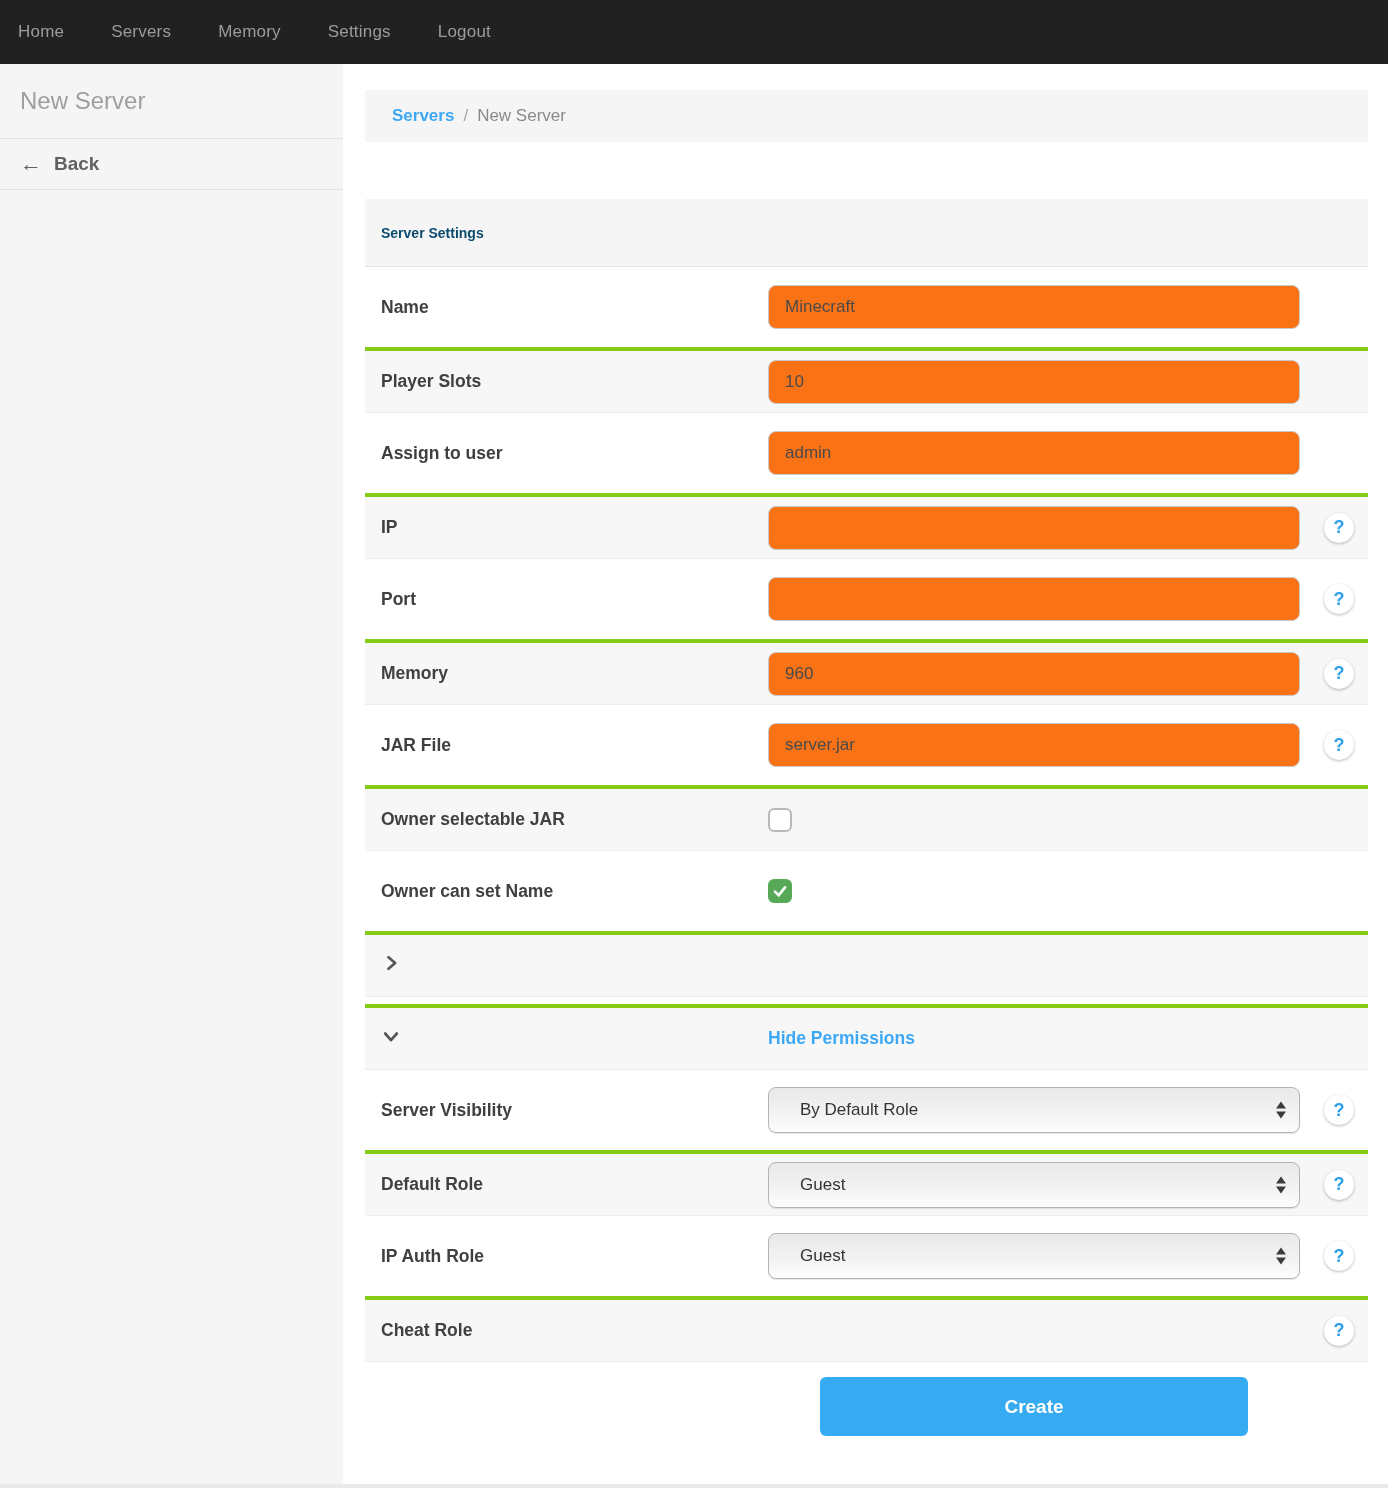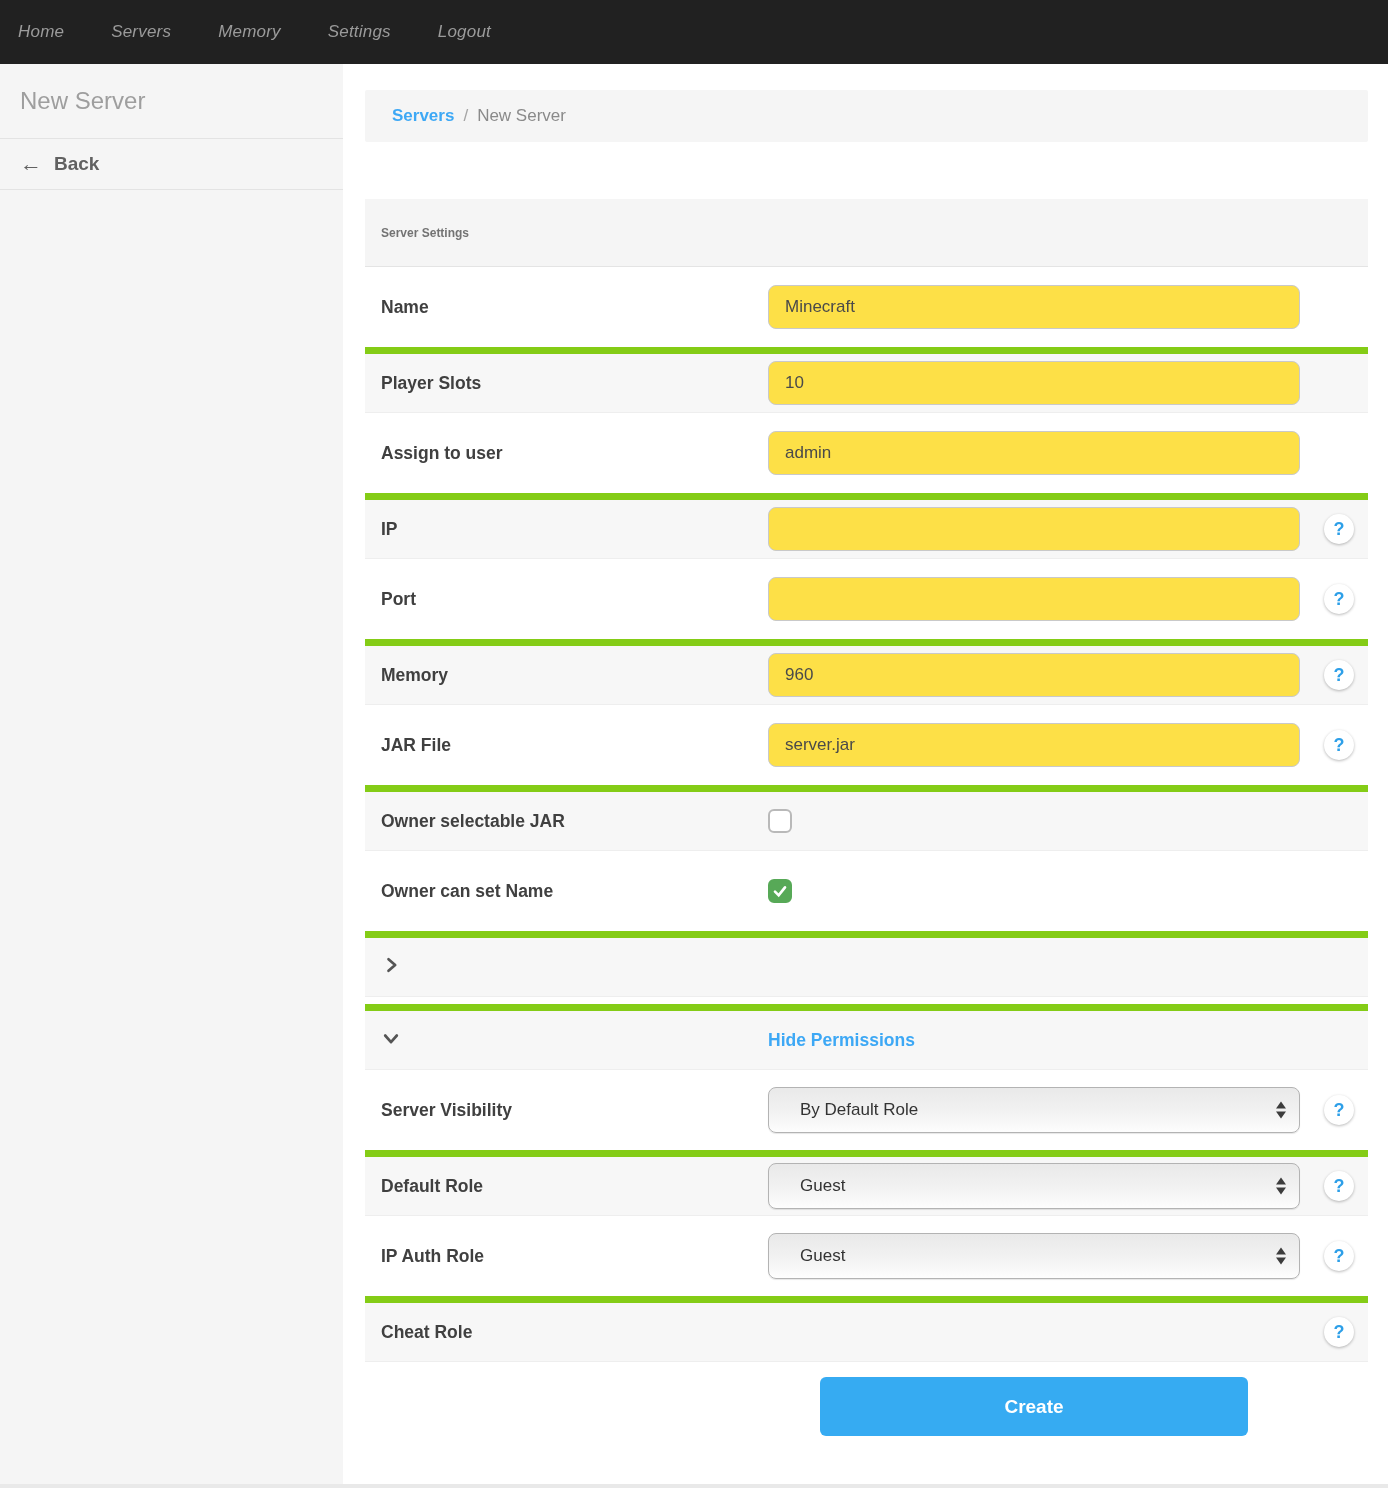--- a/index.html
+++ b/index.html
@@ -8,21 +8,21 @@
     width: 1388px; height: 1488px;
     font-family: "Liberation Sans", sans-serif;
     background: #ffffff;
     overflow: hidden;
   }
 
   
   .navbar {
     height: 64px; background: #212121;
     display: flex; align-items: center;
-    padding-left: 18px; gap: 47px; font-style: italic;
+    padding-left: 18px; gap: 47px;
   }
   .nav-item {
     color: #9b9b9b; font-size: 17px; cursor: pointer;
     letter-spacing: .2px;
   }
 
   
   .layout { display: flex; height: 1424px; }
 
   .sidebar { width: 343px; background: #f5f5f5; flex: 0 0 343px; }
@@ -52,33 +52,33 @@
   .crumb-current { color: #8a8a8a; }
 
   
   .panel { margin-top: 57px; }
   .row {
     display: flex; align-items: center;
     height: 66px; padding: 0 14px 0 16px; margin-bottom: 7px;
   }
   .row.shade {
     background: #f7f7f7;
-    border-top: 7px solid #84cc16; border-bottom: 1px solid #eeeeee;
+    border-top: 4px solid #84cc16; border-bottom: 1px solid #eeeeee;
   }
   .row.header { height: 68px; background: #f5f5f5; border-bottom: 1px solid #e4e4e4; }
-  .section-title { font-size: 12px; font-weight: bold; color: #737373; }
+  .section-title { font-size: 14px; font-weight: bold; color: #0c4a6e; }
   .label { flex: 0 0 387px; font-size: 17.5px; font-weight: bold; color: #404040; }
   .control { flex: 1; display: flex; align-items: center; }
 
   .text-input {
     width: 532px; height: 44px;
     border: 1px solid #c9c9c9; border-radius: 8px;
     font-family: "Liberation Sans", sans-serif;
     font-size: 17px; color: #4a4a4a;
-    padding: 0 16px; background: #fde047; outline: none;
+    padding: 0 16px; background: #f97316; outline: none;
   }
 
   .help {
     width: 30px; height: 30px; margin-left: auto; flex: 0 0 30px;
     border-radius: 50%; background: #fff;
     box-shadow: 0 1px 3px rgba(0,0,0,.28);
     color: #2d9fe8; font-weight: bold; font-size: 18px;
     display: flex; align-items: center; justify-content: center;
     cursor: pointer;
   }

